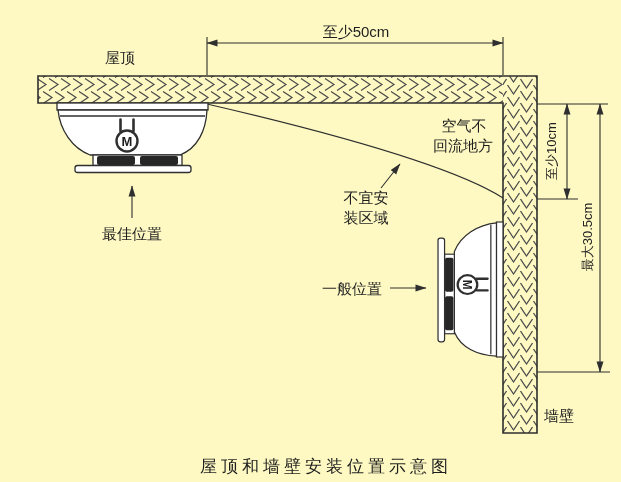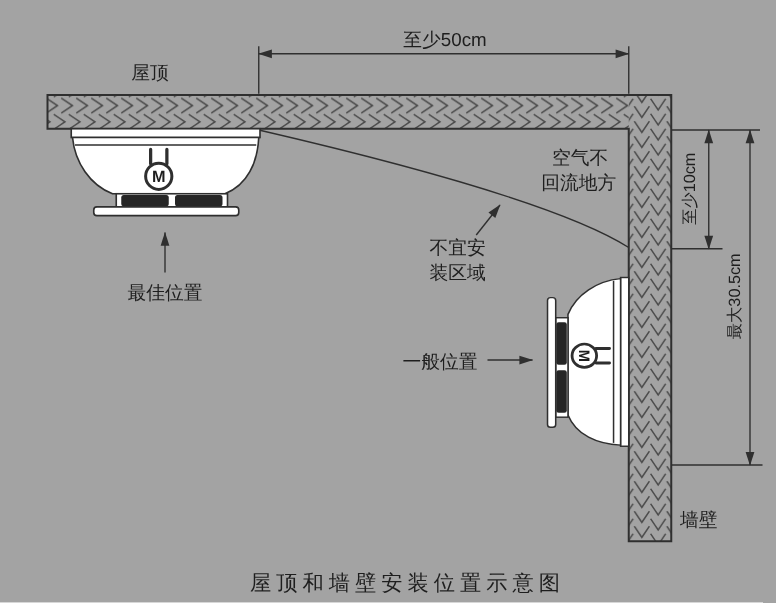--- a/index.html
+++ b/index.html
@@ -1,16 +1,16 @@
 <!DOCTYPE html>
 <html><head>
 <meta charset="utf-8">
 <style>
   html,body{margin:0;padding:0;background:#ffffff;}
-  .stage{position:relative;width:621px;height:482px;background:#a3a3a3;overflow:hidden;}
+  .stage{position:relative;width:621px;height:482px;background:#fef9c3;overflow:hidden;}
   svg text{font-family:"Liberation Sans","DejaVu Sans",sans-serif;fill:#1e1e1e;}
   .lbl{font-size:15px;}
   .dim{font-size:13px;}
   .cap{font-size:17px;letter-spacing:4px;}
   .ln{stroke:#2f2f2f;stroke-width:1.1;fill:none;}
   .outline{stroke:#2f2f2f;stroke-width:1.6;fill:none;}
   .shape{fill:#ffffff;stroke:#2f2f2f;stroke-width:1.3;}
   .thin{stroke:#2f2f2f;stroke-width:1.3;fill:none;}
   .mono{font-size:13px;font-weight:bold;}
 </style>

